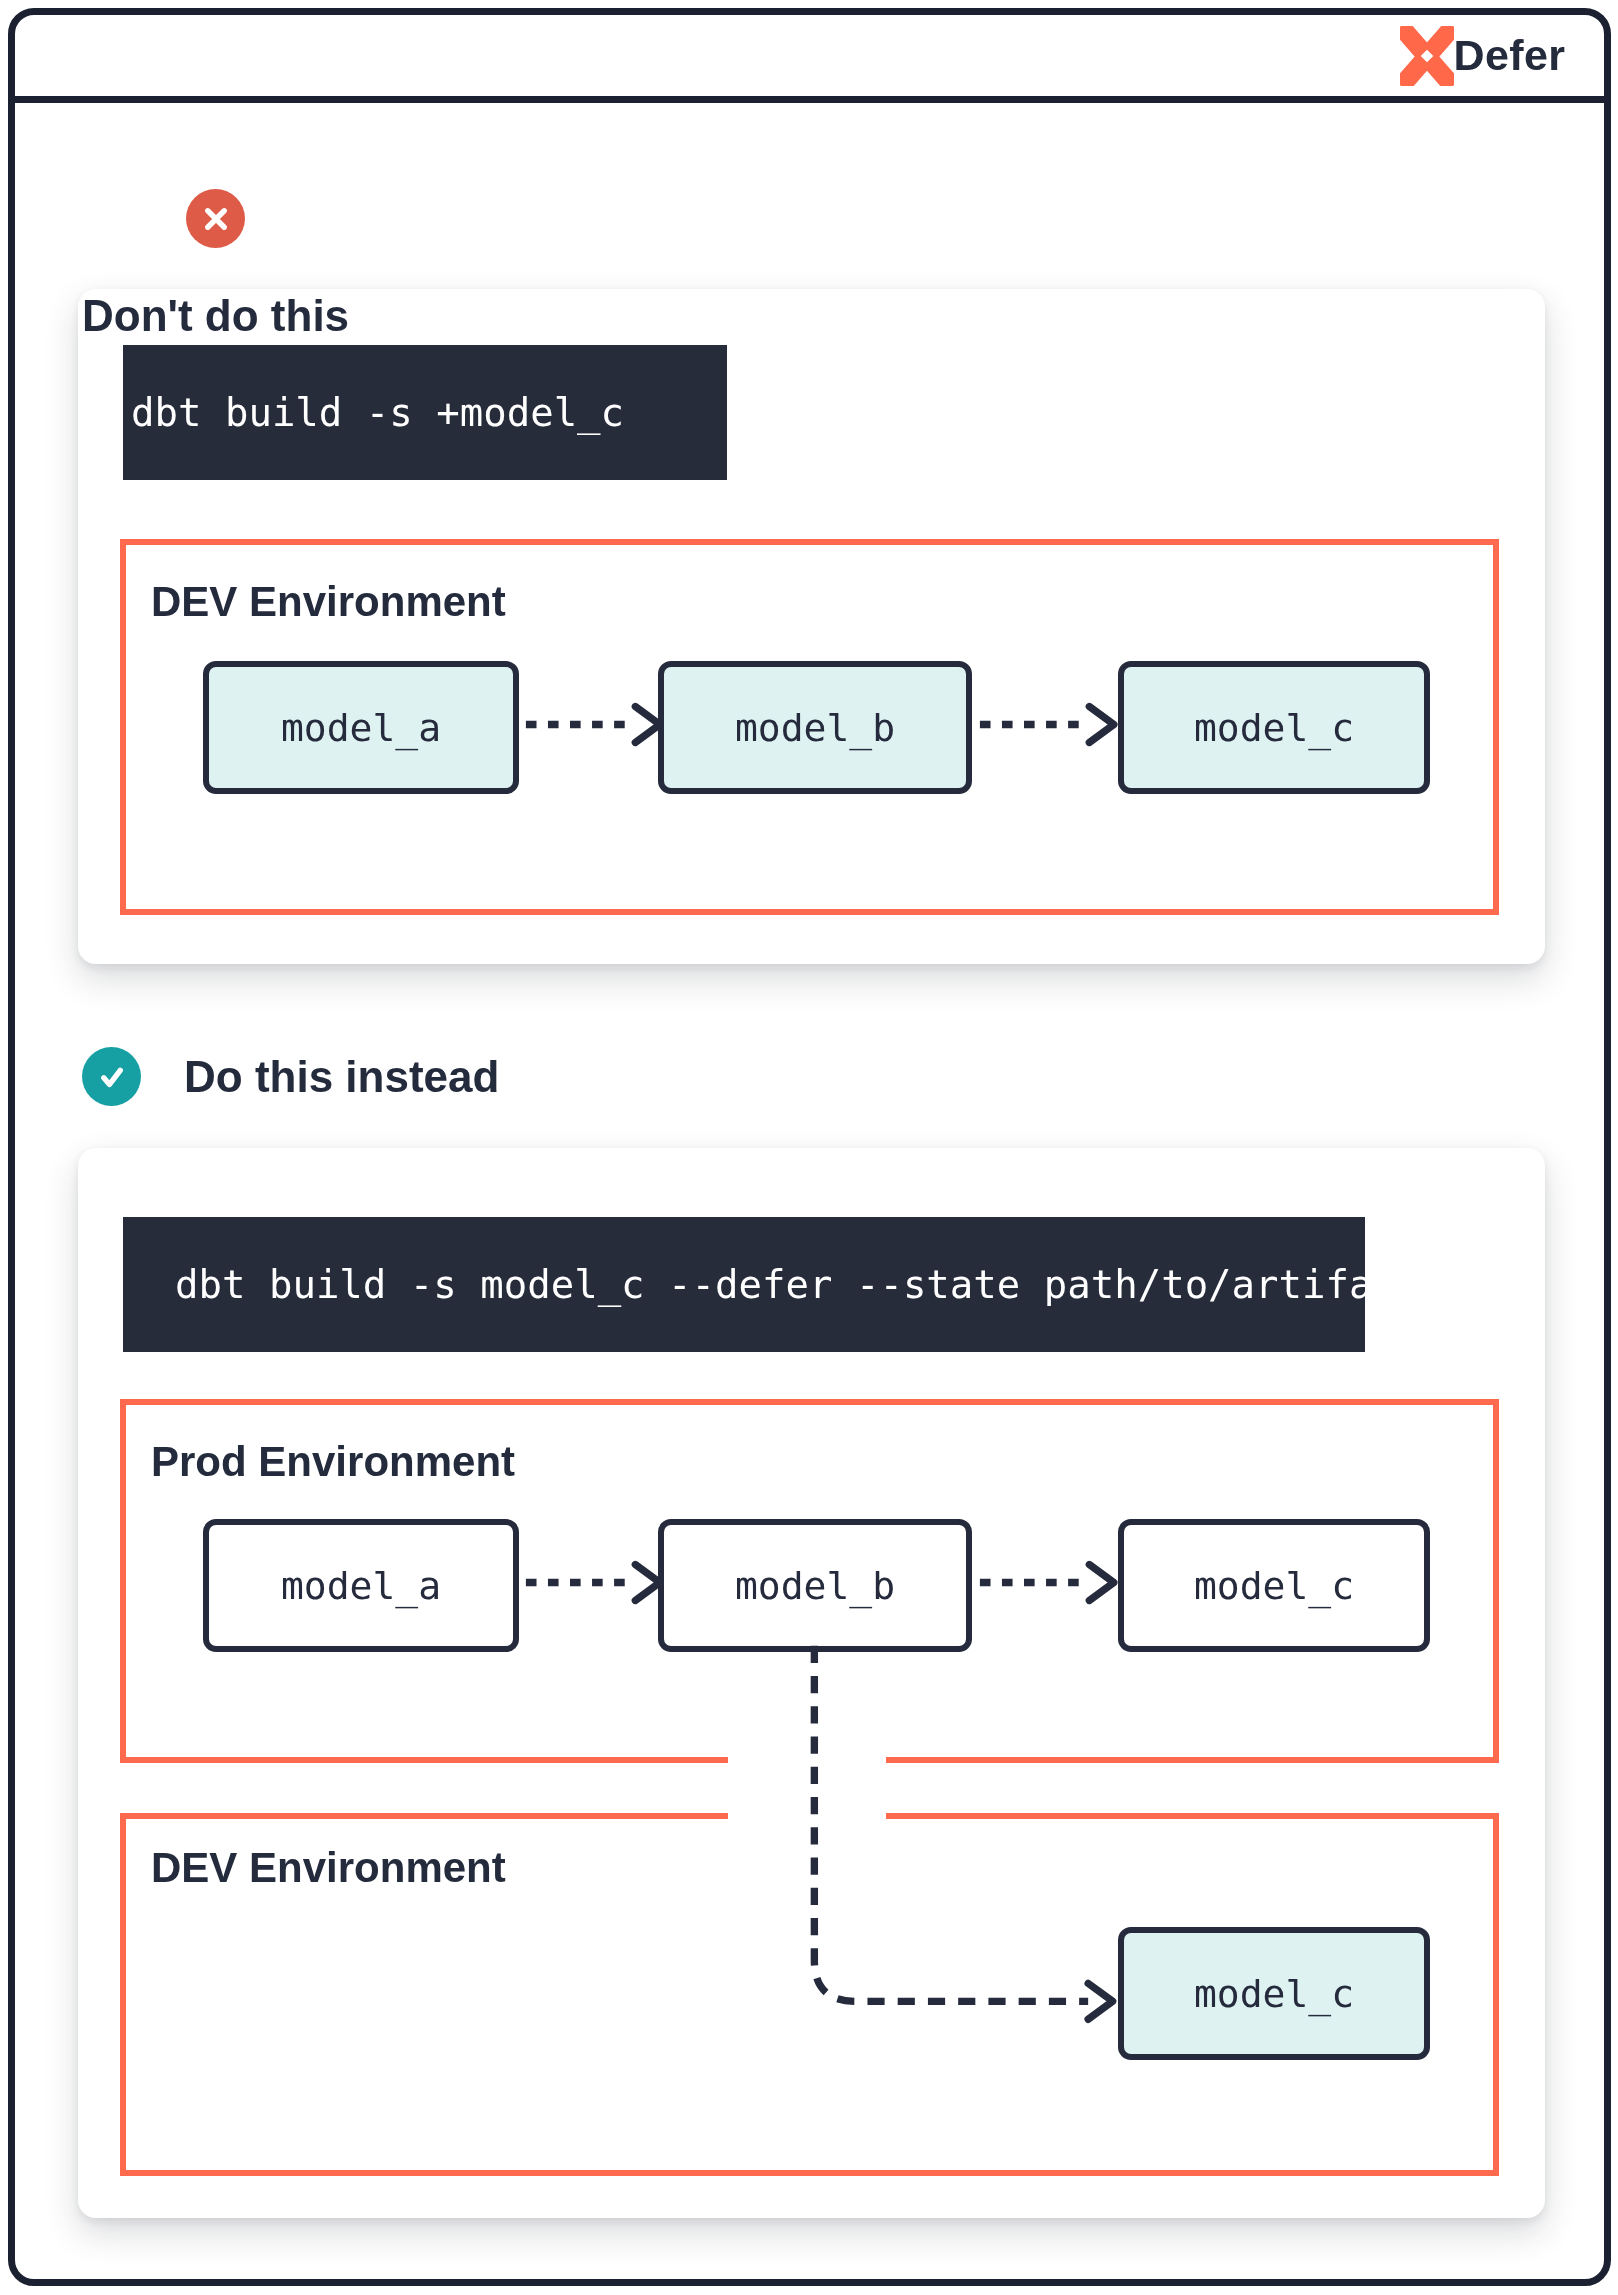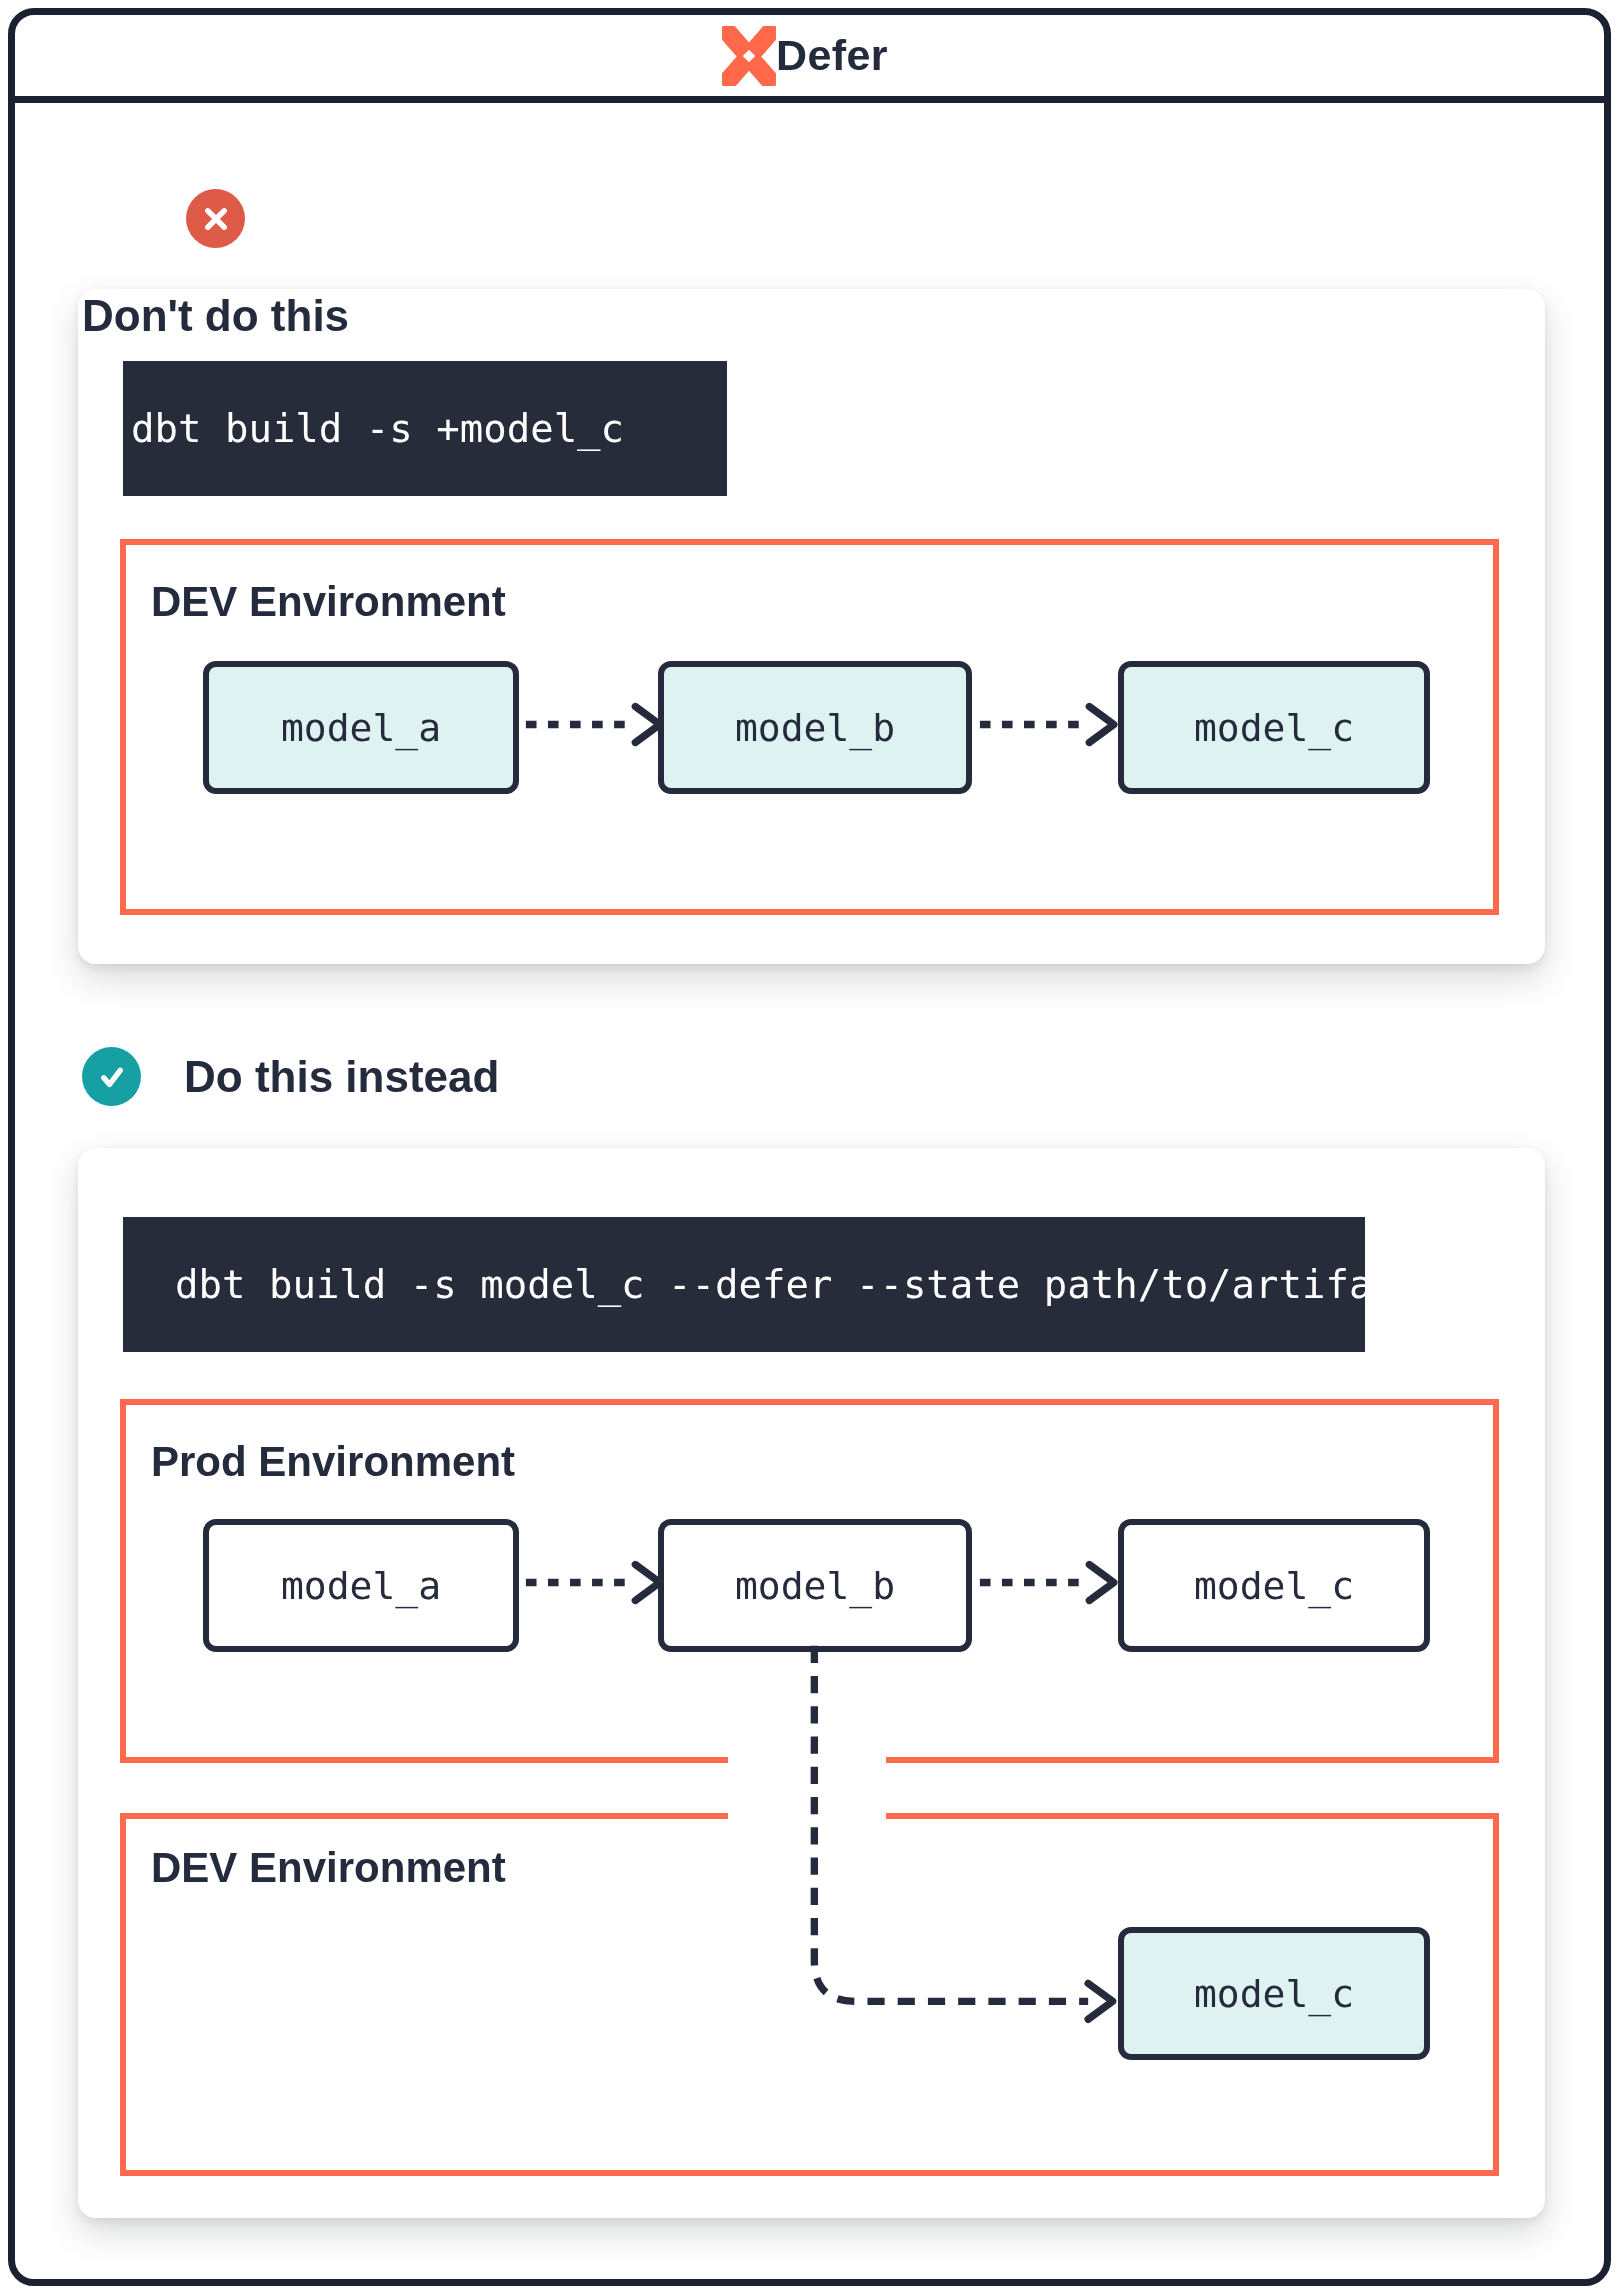--- a/index.html
+++ b/index.html
@@ -8,21 +8,21 @@
     --c-teal_fill:#DEF2F2; --c-card_bg:#FFFFFF; --c-heading_text:#232B3C;
   }
   *{box-sizing:border-box;}
   body{margin:0;background:#fff;font-family:"Liberation Sans",sans-serif;}
   .page{position:relative;width:1619px;height:2295px;background:#fff;overflow:hidden;}
 
   
   .frame{position:absolute;left:8.2px;top:8.2px;right:8.2px;bottom:9px;
          border:7.4px solid var(--c-frame);border-radius:26px;pointer-events:none;z-index:60;}
   .topbar{position:absolute;left:15.5px;top:15.5px;right:15.5px;height:80px;
-          display:flex;align-items:center;justify-content:center;
+          display:flex;align-items:center;justify-content:flex-end;
           padding:0 38px 0 29px;z-index:5;}
   .topbar-rule{position:absolute;left:11.4px;right:11.4px;top:96px;height:7.4px;
                background:var(--c-frame);z-index:6;}
   .page-title{font-size:43px;font-weight:700;color:var(--c-heading_text);letter-spacing:0.4px;}
   .logo{width:54px;height:60px;display:block;}
   .logo .lobe{fill:var(--c-logo_orange);}
   .logo .hole{fill:#fff;}
 
   
   .heading{position:absolute;left:82px;display:flex;align-items:center;gap:43px;height:59px;z-index:4;}
@@ -35,21 +35,21 @@
 
   
   .card{position:absolute;left:78px;width:1467px;background:var(--c-card_bg);border-radius:18px;
         box-shadow:0 14.7px 34px rgba(23,28,44,.16),0 3.3px 8.2px rgba(23,28,44,.08);z-index:2;}
   .card-1{top:289px;height:675px;}
   .card-2{top:1148px;height:1070px;}
 
   .code{position:absolute;left:45px;height:135px;background:var(--c-code_bg);
         display:flex;align-items:center;padding-left:52px;}
   .code span{font-family:"DejaVu Sans Mono",monospace;font-size:39px;color:#fff;white-space:pre;}
-  .code-1{top:72px;width:604px;padding-left:8px;}
+  .code-1{top:56px;width:604px;padding-left:8px;}
   .code-2{top:69px;width:1242px;}
 
   .envbox{position:absolute;left:42px;width:1379px;border:6.5px solid var(--c-orange);background:#fff;}
   .env-dev1{top:250px;height:376px;}
   .env-prod{top:251px;height:364px;}
   .env-dev2{top:665px;height:363px;}
   .envlabel{position:absolute;left:25px;top:33px;font-size:42px;font-weight:700;
             color:var(--c-heading_text);}
   .env-dev2 .envlabel{top:24.5px;}
 

